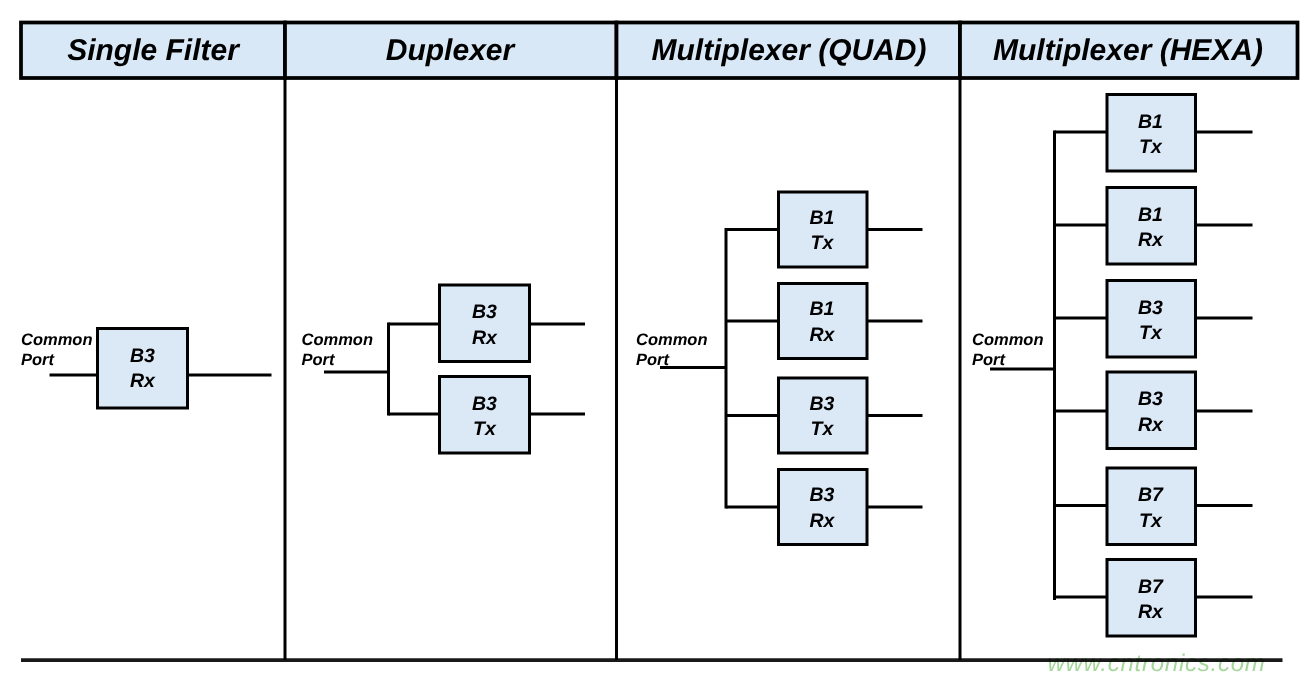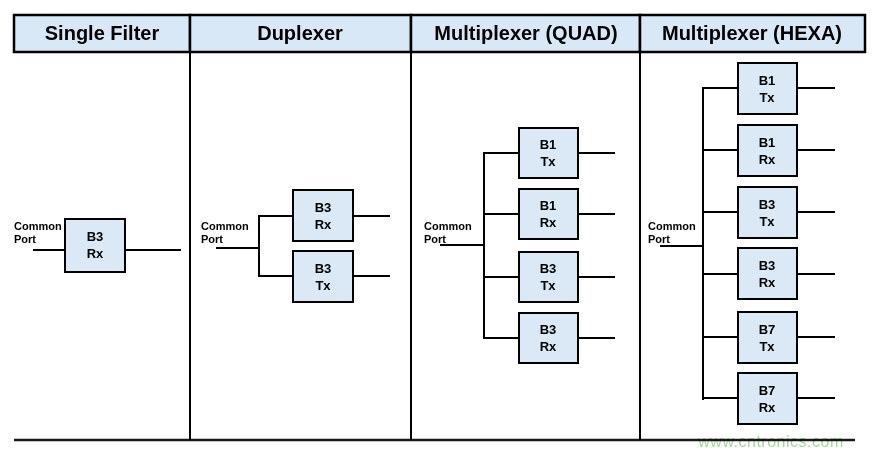--- a/index.html
+++ b/index.html
@@ -3,20 +3,21 @@
 <meta charset="utf-8">
 <style>
   html, body { margin: 0; padding: 0; background: #ffffff; }
   .page {
     position: relative;
     width: 876px;
     height: 454px;
     background: #ffffff;
     font-family: "Liberation Sans", sans-serif;
     overflow: hidden;
+    font-style: italic;
   }
   svg { display: block; }
   .hdr-text {
     font-family: "Liberation Sans", sans-serif;
     font-size: 20px;
     font-weight: bold;
     fill: #000000;
     text-anchor: middle;
   }
   .box-text {

